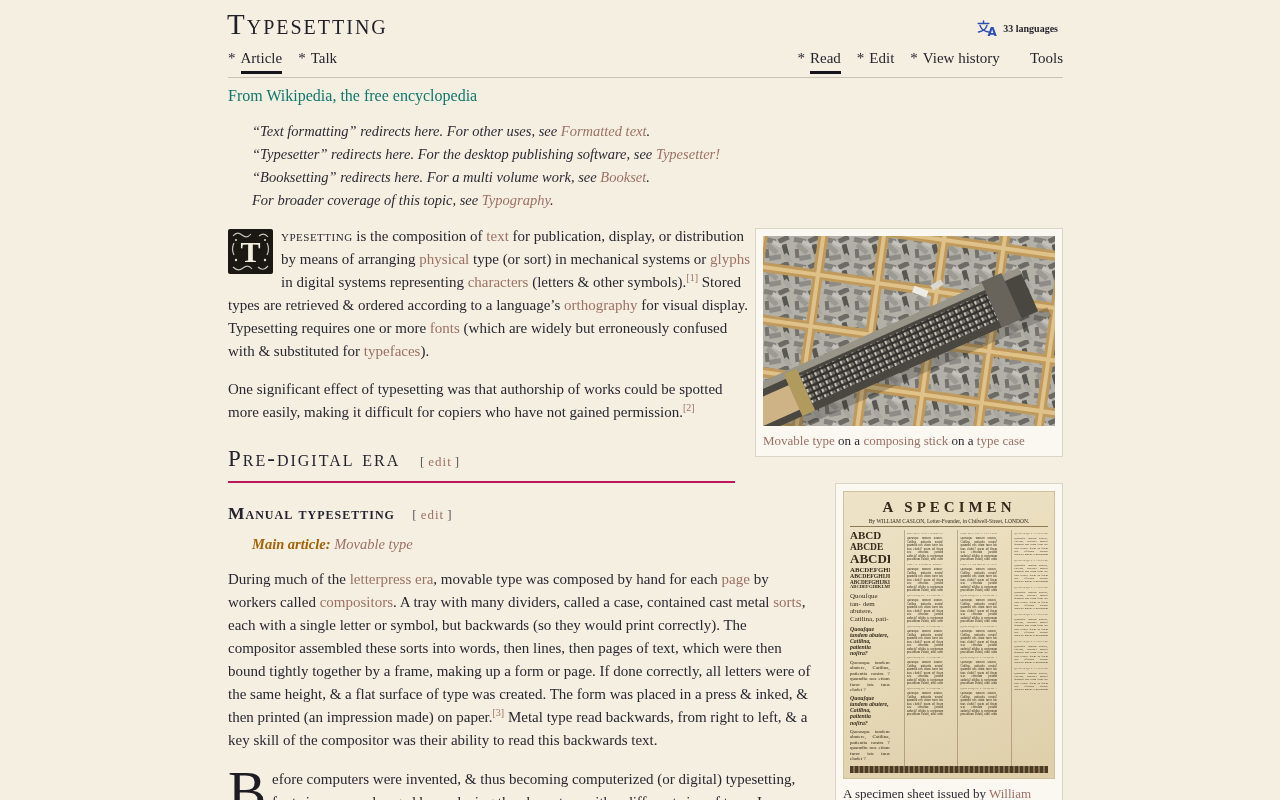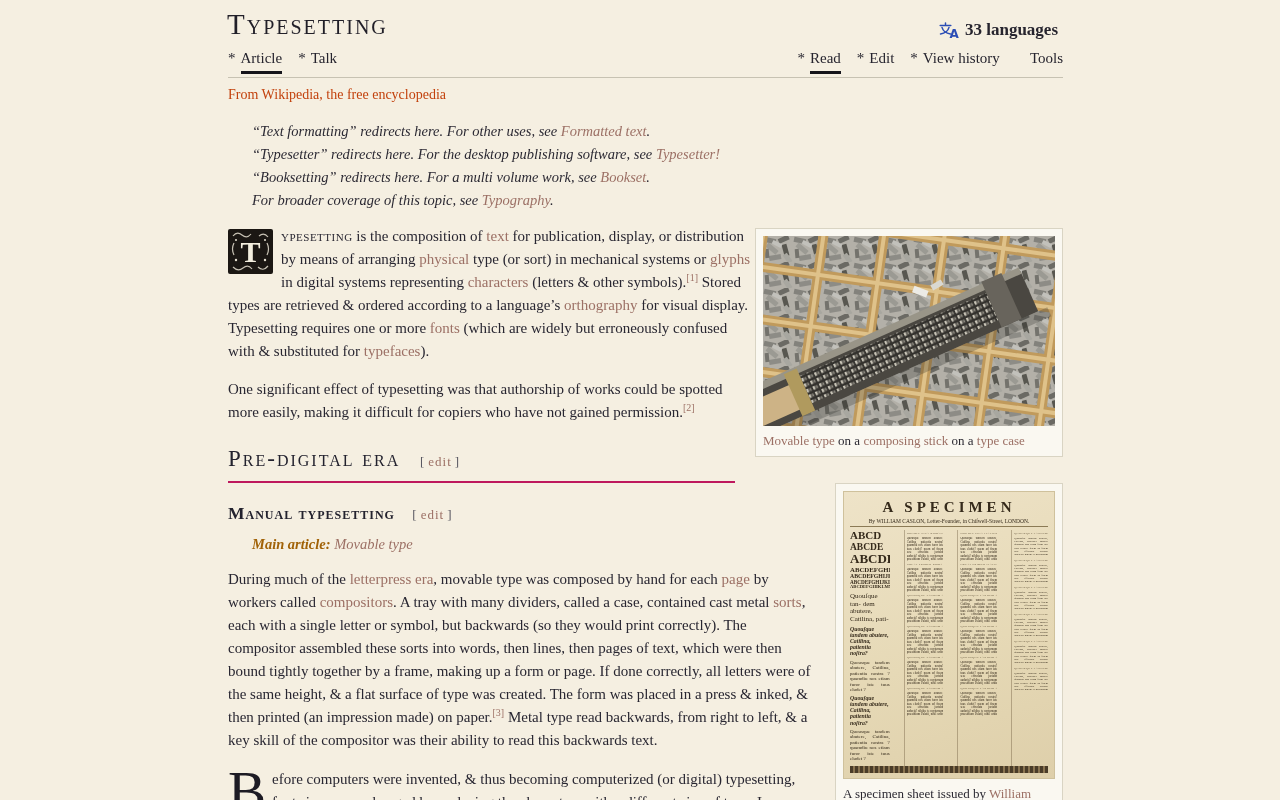--- a/index.html
+++ b/index.html
@@ -12,36 +12,36 @@
   .page{position:relative;width:1280px;height:800px;}
 
   
   .title{
     position:absolute;left:227px;top:8px;margin:0;
     font-size:29px;font-weight:normal;letter-spacing:2px;
     font-variant:small-caps;color:#211f28;
   }
   .langbtn{position:absolute;top:20px;right:222px;display:flex;align-items:center;gap:5px;cursor:pointer;}
   .langbtn svg{display:block;}
-  .langlabel{font-size:17px;font-weight:bold;color:#26242e;}
+  .langlabel{font-size:10px;font-weight:bold;color:#26242e;}
 
   .tabsrow{
     position:absolute;left:228px;top:50px;width:835px;height:27px;
     border-bottom:1px solid #c7c2b2;
     display:flex;justify-content:space-between;align-items:flex-start;
     font-size:15px;
     gap:32px;
   }
   .tgroup{display:flex;gap:16px;}
   .tgroup.right .tab:last-child{margin-left:14px;}
   .tab{white-space:nowrap;cursor:pointer;color:#26242e;}
   .bul{font-style:normal;margin-right:5px;color:#26242e;}
   .tlbl{display:inline-block;padding-bottom:4px;}
   .tlbl.act{border-bottom:3px solid #15141a;}
-  .subtitle{position:absolute;left:228px;top:87px;font-size:14px;color:#c2410c;}
+  .subtitle{position:absolute;left:228px;top:87px;font-size:16px;color:#0f766e;}
 
   
   .content{position:absolute;left:228px;top:104px;width:584px;}
   .hatnotes{margin:16px 0 0 24px;width:478px;}
   .hatnote{font-style:italic;font-size:14.5px;line-height:23px;color:#2b2933;}
   p{margin:0;}
   .body-p{font-size:15px;line-height:23px;color:#282631;}
   .lead{margin-top:13px;width:527px;}
   .p2{margin-top:15px;width:527px;}
   .p3{margin-top:13px;width:584px;}

